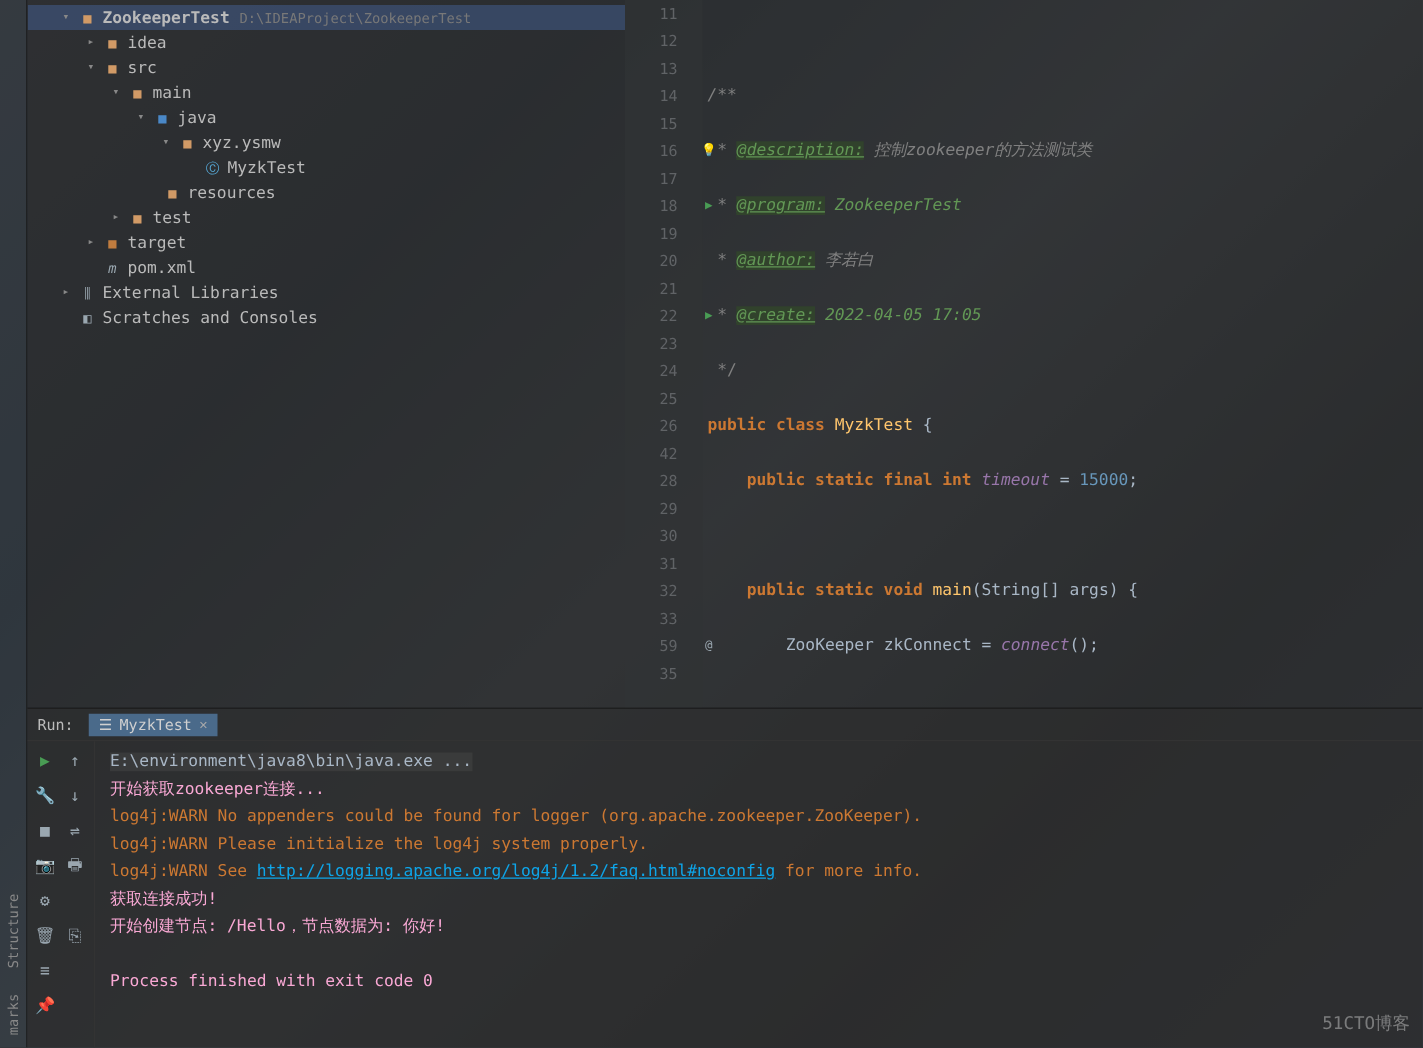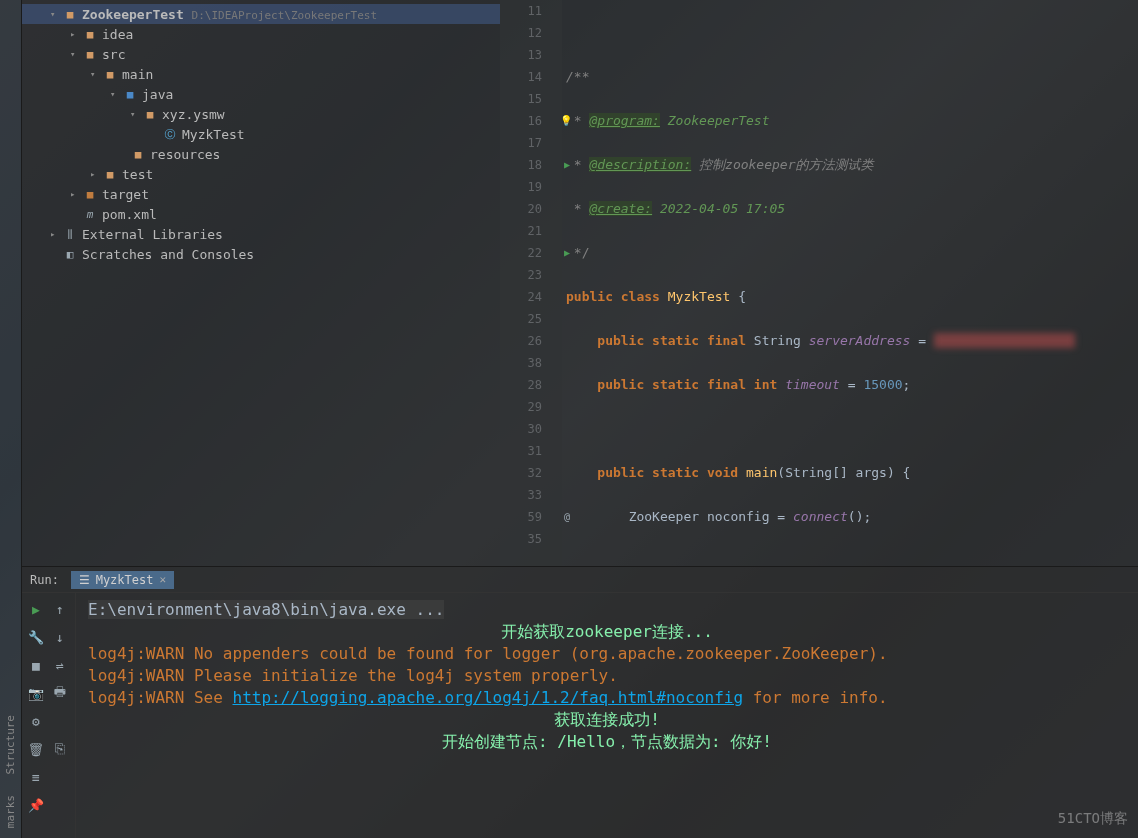--- a/index.html
+++ b/index.html
@@ -165,28 +165,28 @@
       display: flex; align-items: center; justify-content: center;
       color: #9aa7b0;
       cursor: pointer;
       font-size: 13px;
     }
     .tb-btn.run { color: #499c54; }
     .console {
       flex: 1;
       padding: 6px 12px;
       font-family: 'Consolas', monospace;
-      font-size: 16px;
+      font-size: 13px;
       line-height: 22px;
       overflow: auto;
     }
     .console .orange { color: #cc7832; }
     .console .link { color: #0ea5e9; text-decoration: underline; }
     .console .cmd { color: #a9b7c6; background: rgba(70,70,70,0.5); }
-    .console .output { color: #86efac; text-align: center; }
+    .console .output { color: #f9a8d4; }
     .watermark {
       position: absolute;
       bottom: 10px;
       right: 10px;
       color: rgba(200,200,200,0.5);
       font-size: 14px;
     }
   </style>
 </head>
 <body>
@@ -277,49 +277,49 @@
             <div>17</div>
             <div>18</div>
             <div>19</div>
             <div>20</div>
             <div>21</div>
             <div>22</div>
             <div>23</div>
             <div>24</div>
             <div>25</div>
             <div>26</div>
-            <div>38</div>
+            <div>42</div>
             <div>28</div>
             <div>29</div>
             <div>30</div>
             <div>31</div>
             <div>32</div>
             <div>33</div>
             <div>59</div>
             <div>35</div>
           <div class="gutter-icons">
             <span class="gutter-icon" style="top:110px;color:#d19a66">💡</span>
             <span class="gutter-icon" style="top:154px;color:#499c54">▶</span>
             <span class="gutter-icon" style="top:242px;color:#499c54">▶</span>
             <span class="gutter-icon" style="top:506px;color:#9aa7b0">@</span>
           </div>
         </div>
         <div class="code-area">
 <div> </div>
 <div><span class="cmt">/**</span></div>
+<div><span class="cmt-star"> * </span><span class="doctag">@description:</span> <span class="cmt">控制zookeeper的方法测试类</span></div>
 <div><span class="cmt-star"> * </span><span class="doctag">@program:</span> <span class="docval">ZookeeperTest</span></div>
-<div><span class="cmt-star"> * </span><span class="doctag">@description:</span> <span class="cmt">控制zookeeper的方法测试类</span></div>
+<div><span class="cmt-star"> * </span><span class="doctag">@author:</span> <span class="cmt">李若白</span></div>
 <div><span class="cmt-star"> * </span><span class="doctag">@create:</span> <span class="docval">2022-04-05 17:05</span></div>
 <div><span class="cmt-star"> */</span></div>
 <div><span class="kw">public class </span><span class="clsname">MyzkTest</span> <span class="brace">{</span></div>
-<div>    <span class="kw">public static final </span><span class="cls">String </span><span class="field">serverAddress</span> = <span class="redacted">"xxx xx xxxxxxxxx"</span></div>
 <div>    <span class="kw">public static final int </span><span class="field">timeout</span> = <span class="num">15000</span>;</div>
 <div> </div>
 <div>    <span class="kw">public static void </span><span class="clsname">main</span><span class="paren">(</span><span class="cls">String</span><span class="brace">[]</span> args<span class="paren">)</span> <span class="brace">{</span></div>
-<div>        <span class="cls">ZooKeeper</span> <span>noconfig</span> = <span class="field">connect</span><span class="paren">()</span>;</div>
+<div>        <span class="cls">ZooKeeper</span> <span>zkConnect</span> = <span class="field">connect</span><span class="paren">()</span>;</div>
 
 
 
 
 
 
 
 
 
 
@@ -372,19 +372,20 @@
         </div>
         <div class="console">
 <div><span class="cmd">E:\environment\java8\bin\java.exe ...</span></div>
 <div class="output">开始获取zookeeper连接...</div>
 <div class="orange">log4j:WARN No appenders could be found for logger (org.apache.zookeeper.ZooKeeper).</div>
 <div class="orange">log4j:WARN Please initialize the log4j system properly.</div>
 <div><span class="orange">log4j:WARN See </span><span class="link">http://logging.apache.org/log4j/1.2/faq.html#noconfig</span><span class="orange"> for more info.</span></div>
 <div class="output">获取连接成功!</div>
 <div class="output">开始创建节点: /Hello，节点数据为: 你好!</div>
 <div class="output">&nbsp;</div>
+<div class="output">Process finished with exit code 0</div>
         </div>
       </div>
     </div>
   </div>
 </div>
 
 <div class="watermark">51CTO博客</div>
 
 </body></html>

